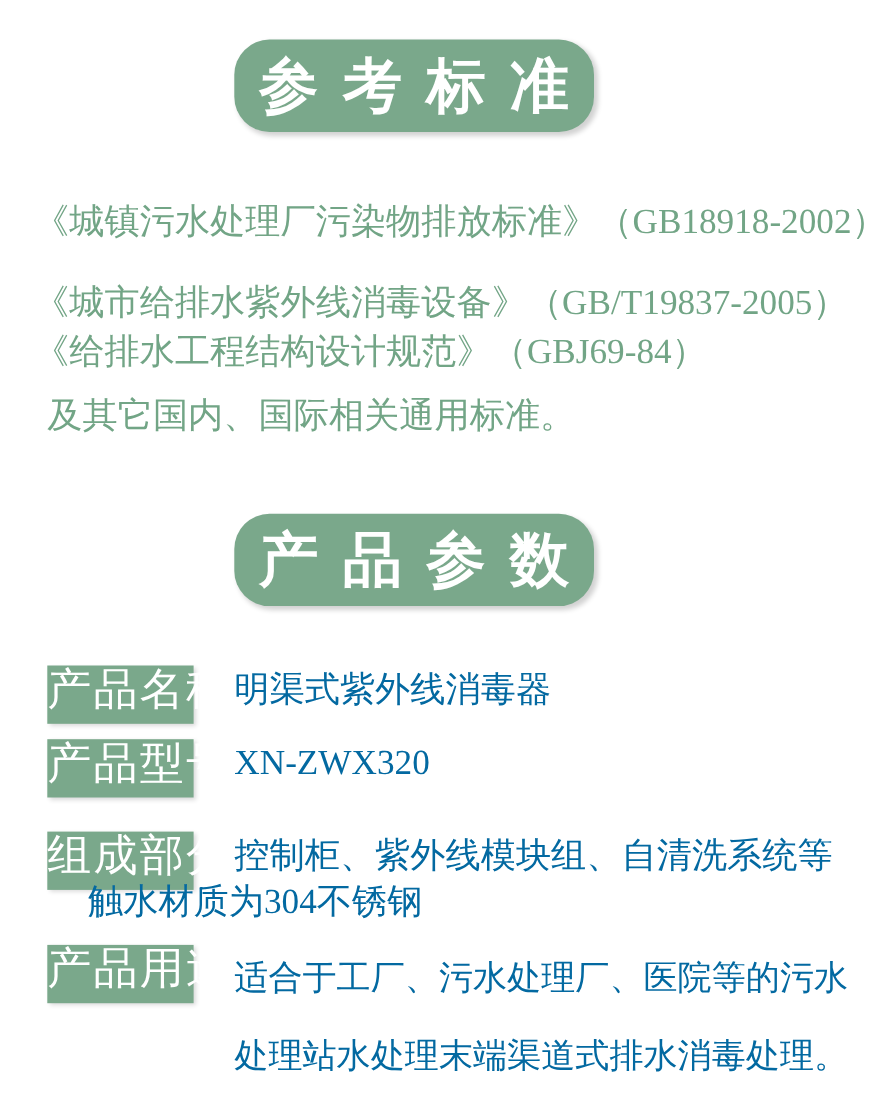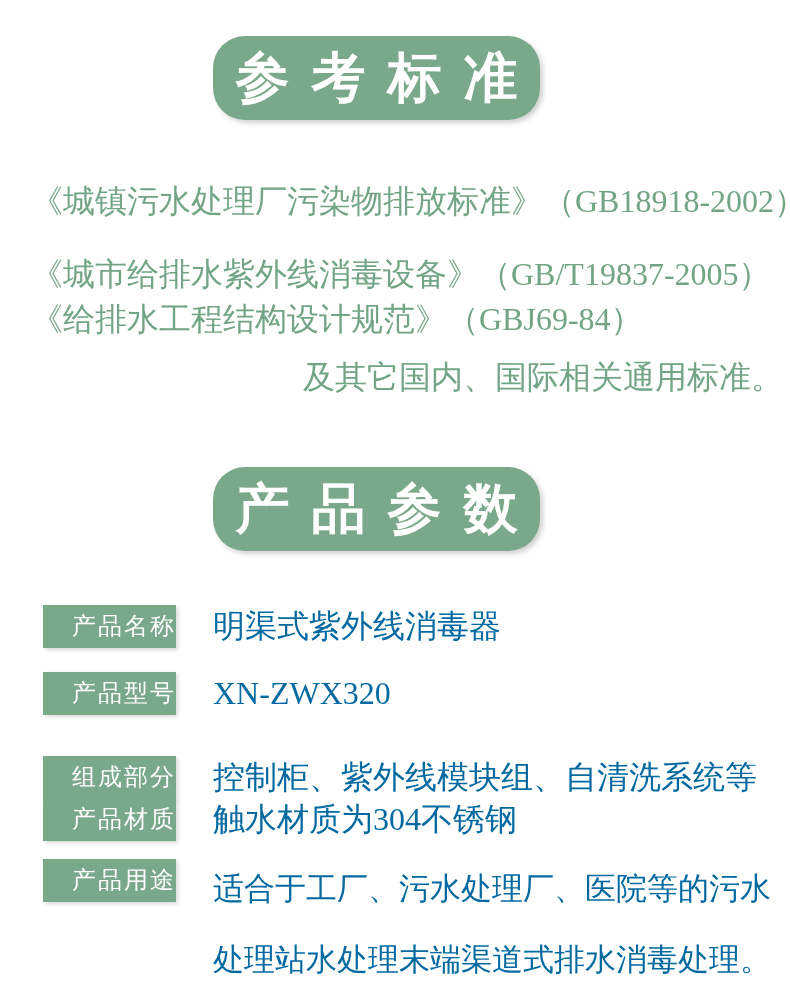--- a/index.html
+++ b/index.html
@@ -43,45 +43,45 @@
     left: 31px;
     width: 740px;
     color: #72a586;
     font-size: 32px;
     line-height: 40px;
     white-space: nowrap;
   }
   .standard-line-0 { top: 181px; }
   .standard-line-1 { top: 254px; }
   .standard-line-2 { top: 299px; }
-  .standard-line-3 { top: 357px; padding-left: 12px; text-align: right; }
+  .standard-line-3 { top: 357px; padding-left: 12px; }
 
   
   .param-row {
     position: absolute;
     left: 43px;
     display: flex;
     align-items: flex-start;
   }
   .param-row-0 { top: 605px; }
   .param-row-1 { top: 672px; }
   .param-row-2 { top: 736px; margin-top: 20px; }
   .param-row-3 { top: 798px; }
   .param-row-4 { top: 859px; }
 
   .param-label {
     flex: 0 0 auto;
     width: 133px;
-    height: 43px;
+    height: 53px;
     background: #7aa88b;
     box-shadow: 2px 2px 4px rgba(0, 0, 0, 0.15);
     color: #ffffff;
-    font-size: 24px;
+    font-size: 40px;
     line-height: 43px;
-    text-align: right;
+    text-align: center;
     letter-spacing: 2px;
     white-space: nowrap;
   }
   .param-value {
     margin-left: 37px;
     color: #0369a1;
     font-size: 32px;
     line-height: 43px;
     white-space: nowrap;
   }
@@ -117,21 +117,20 @@
     <div class="param-label">产品型号</div>
     <div class="param-value">XN-ZWX320</div>
   </div>
 
   <div class="param-row param-row-2">
     <div class="param-label">组成部分</div>
     <div class="param-value">控制柜、紫外线模块组、自清洗系统等</div>
   </div>
 
   <div class="param-row param-row-3">
-    <div class="param-label">产品材质</div>
     <div class="param-value">触水材质为304不锈钢</div>
   </div>
 
   <div class="param-row param-row-4">
     <div class="param-label">产品用途</div>
     <div class="param-value multiline">适合于工厂、污水处理厂、医院等的污水处理站水处理末端渠道式排水消毒处理。</div>
   </div>
 
 </div>
 

